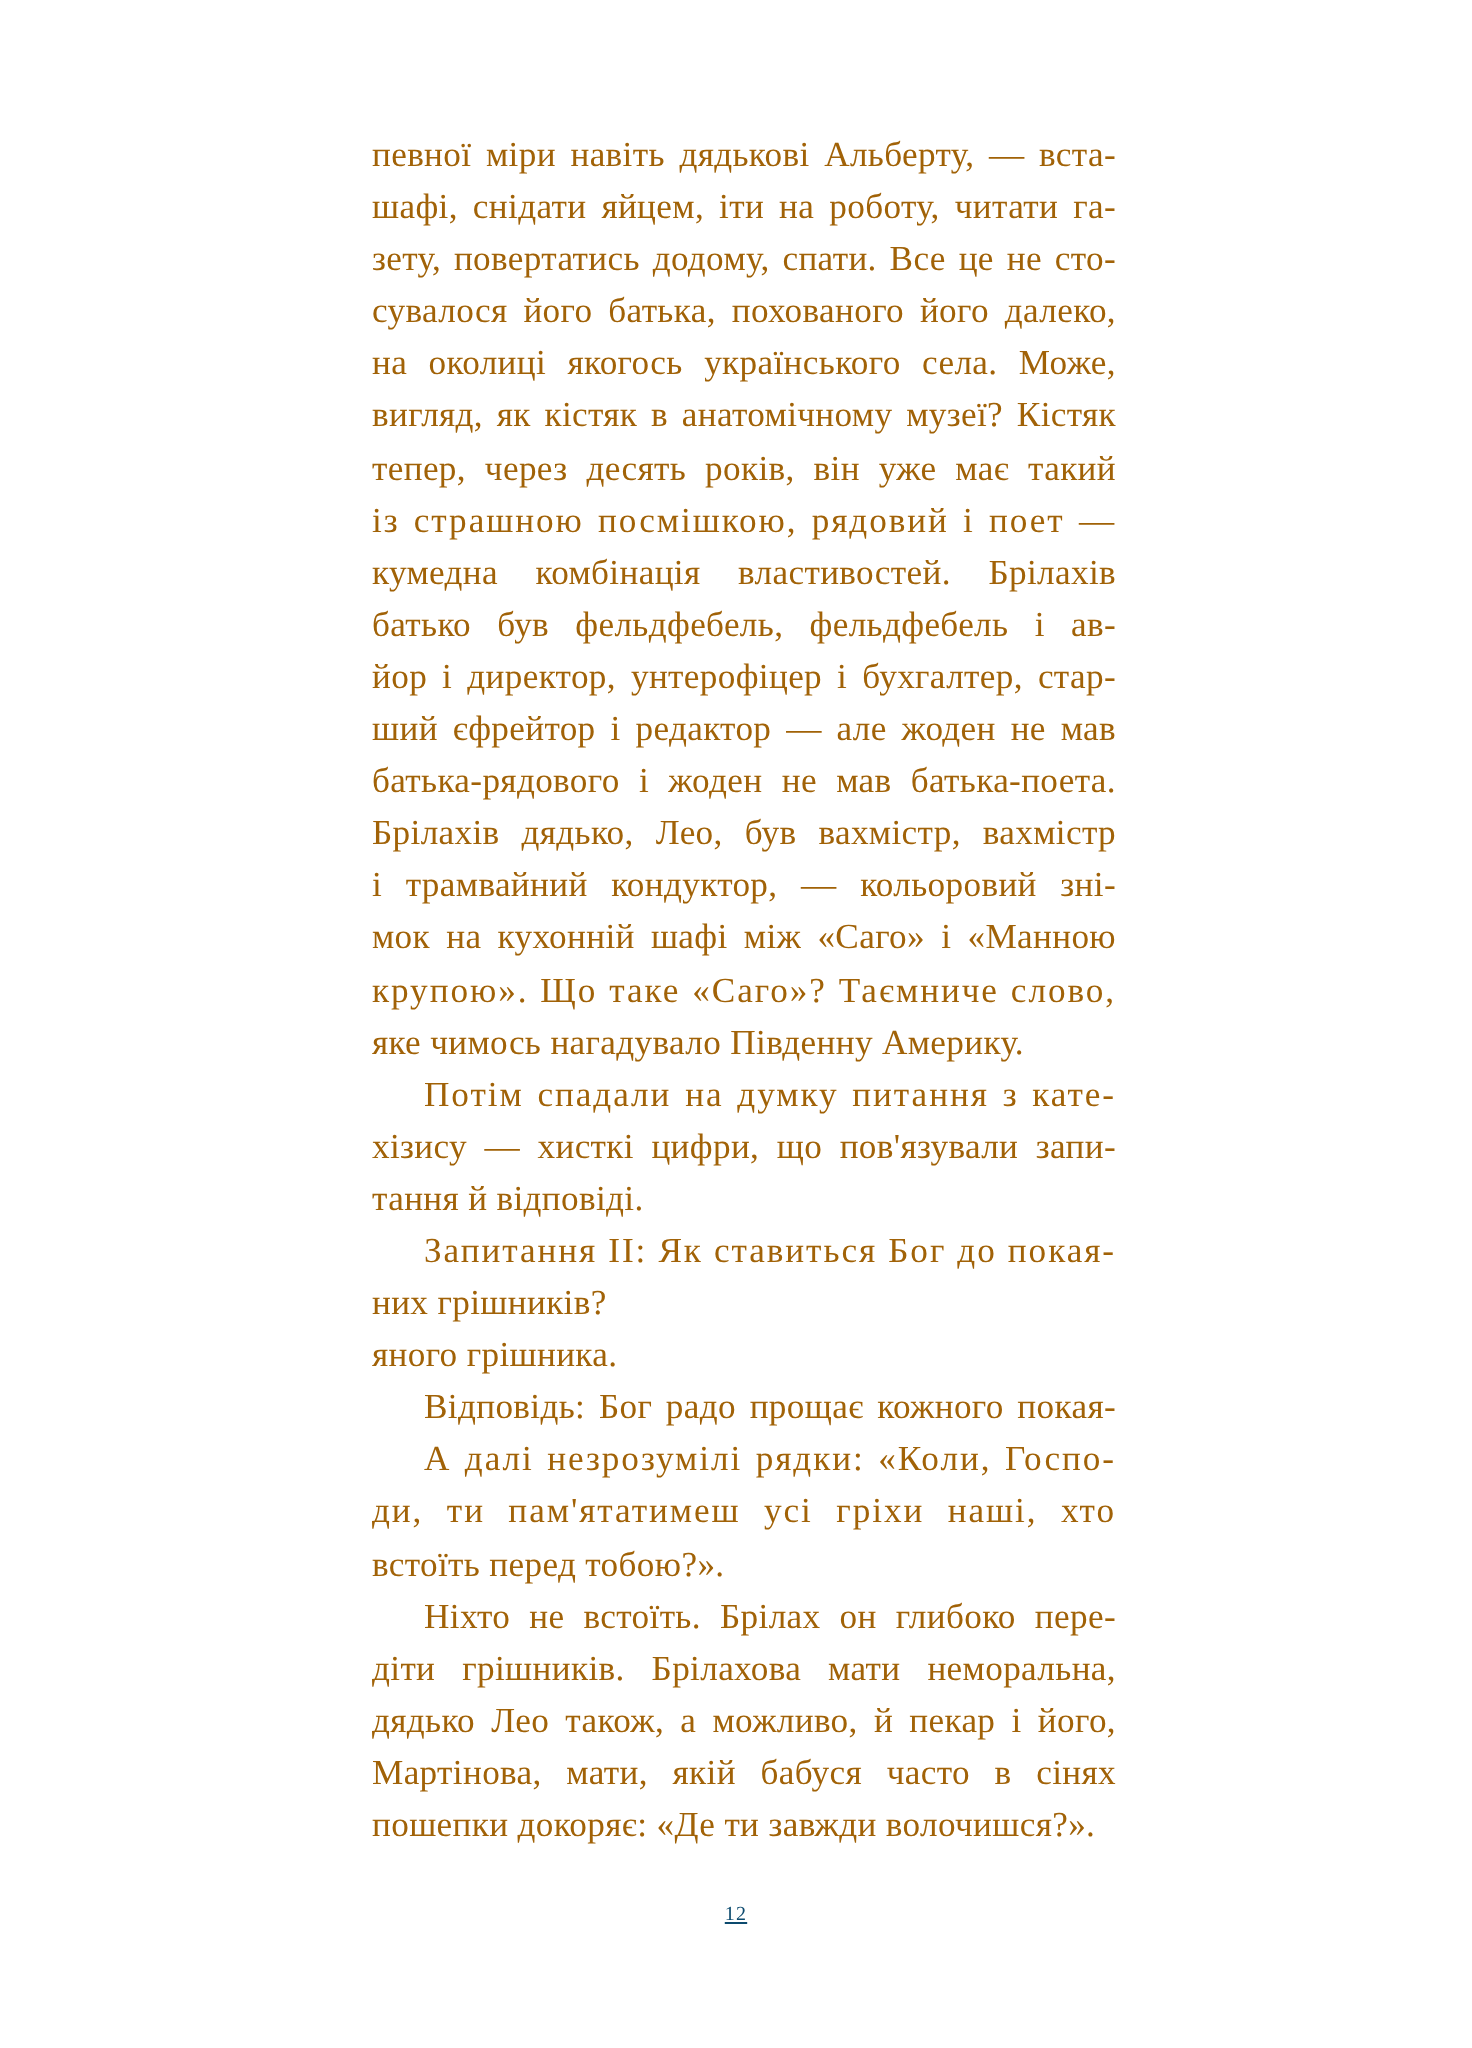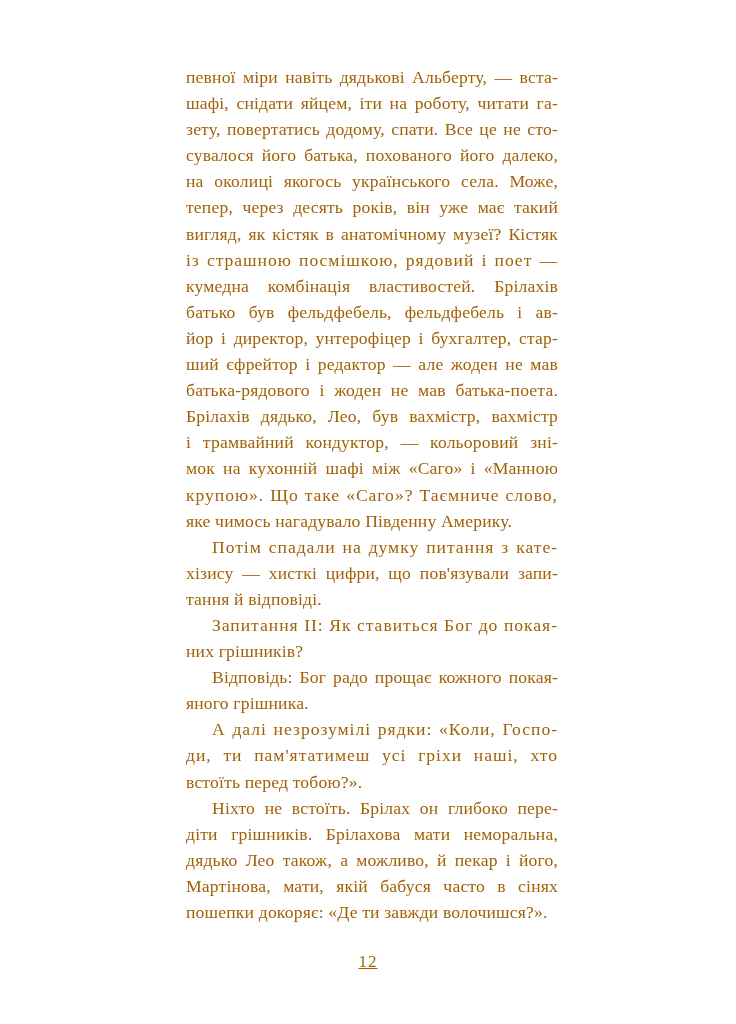--- a/index.html
+++ b/index.html
@@ -55,41 +55,41 @@
   
   .line.loose {
     letter-spacing: 0.055em;
   }
   .page-number {
     position: absolute;
     left: 0;
     top: 952px;
     width: 736px;
     text-align: center;
-    font-size: 17px;
+    font-size: 10px;
     font-family: "Liberation Serif", "DejaVu Serif", serif;
-    color: #a16207;
+    color: #0c4a6e;
     letter-spacing: 0.06em;
     text-decoration: underline;
   }
 </style>
 </head>
 <body>
 
 <div class="page">
 
   <div class="text-block" id="text-block">
       <p class="para">
         <span class="line">певної міри навіть дядькові Альберту, — вста-</span>
         <span class="line">шафі, снідати яйцем, іти на роботу, читати га-</span>
         <span class="line">зету, повертатись додому, спати. Все це не сто-</span>
         <span class="line">сувалося його батька, похованого його далеко,</span>
         <span class="line">на околиці якогось українського села. Може,</span>
+        <span class="line">вигляд, як кістяк в анатомічному музеї? Кістяк</span>
         <span class="line">тепер, через десять років, він уже має такий</span>
-        <span class="line">вигляд, як кістяк в анатомічному музеї? Кістяк</span>
         <span class="line loose">із страшною посмішкою, рядовий і поет —</span>
         <span class="line">кумедна комбінація властивостей. Брілахів</span>
         <span class="line">батько був фельдфебель, фельдфебель і ав-</span>
         <span class="line">йор і директор, унтерофіцер і бухгалтер, стар-</span>
         <span class="line">ший єфрейтор і редактор — але жоден не мав</span>
         <span class="line">батька-рядового і жоден не мав батька-поета.</span>
         <span class="line">Брілахів дядько, Лео, був вахмістр, вахмістр</span>
         <span class="line">і трамвайний кондуктор, — кольоровий зні-</span>
         <span class="line">мок на кухонній шафі між «Саго» і «Манною</span>
         <span class="line loose">крупою». Що таке «Саго»? Таємниче слово,</span>
@@ -98,22 +98,22 @@
       <p class="para">
         <span class="line loose"><span class="pad"></span><span>Потім спадали на думку питання з кате-</span></span>
         <span class="line">хізису — хисткі цифри, що пов'язували запи-</span>
         <span class="line last">тання й відповіді.</span>
       </p>
       <p class="para">
         <span class="line loose"><span class="pad"></span><span>Запитання II: Як ставиться Бог до покая-</span></span>
         <span class="line last">них грішників?</span>
       </p>
       <p class="para">
+        <span class="line last">яного грішника.</span>
         <span class="line"><span class="pad"></span><span>Відповідь: Бог радо прощає кожного покая-</span></span>
-        <span class="line last">яного грішника.</span>
       </p>
       <p class="para">
         <span class="line loose"><span class="pad"></span><span>А далі незрозумілі рядки: «Коли, Госпо-</span></span>
         <span class="line loose">ди, ти пам'ятатимеш усі гріхи наші, хто</span>
         <span class="line last">встоїть перед тобою?».</span>
       </p>
       <p class="para">
         <span class="line"><span class="pad"></span><span>Ніхто не встоїть. Брілах он глибоко пере-</span></span>
         <span class="line">діти грішників. Брілахова мати неморальна,</span>
         <span class="line">дядько Лео також, а можливо, й пекар і його,</span>

